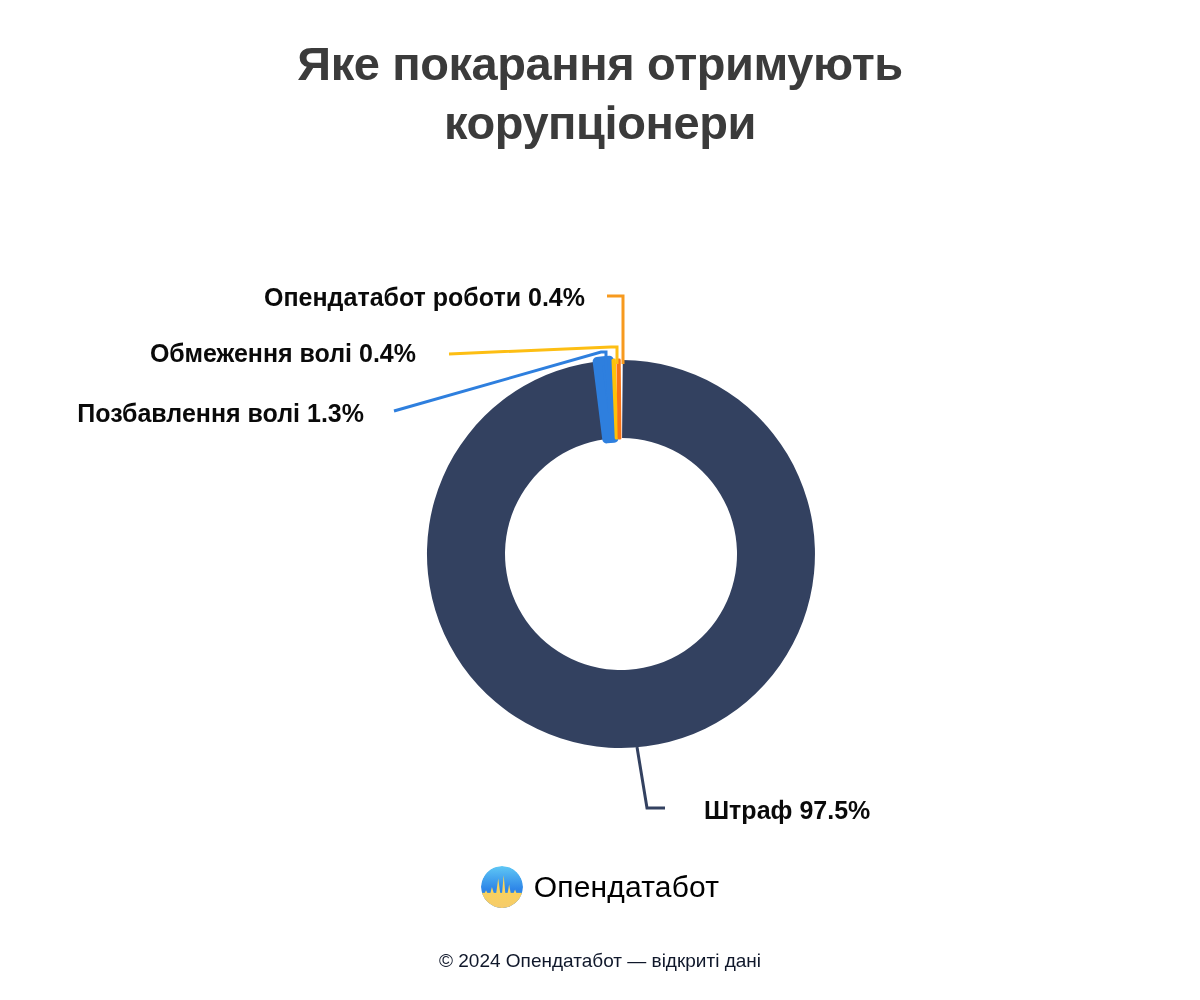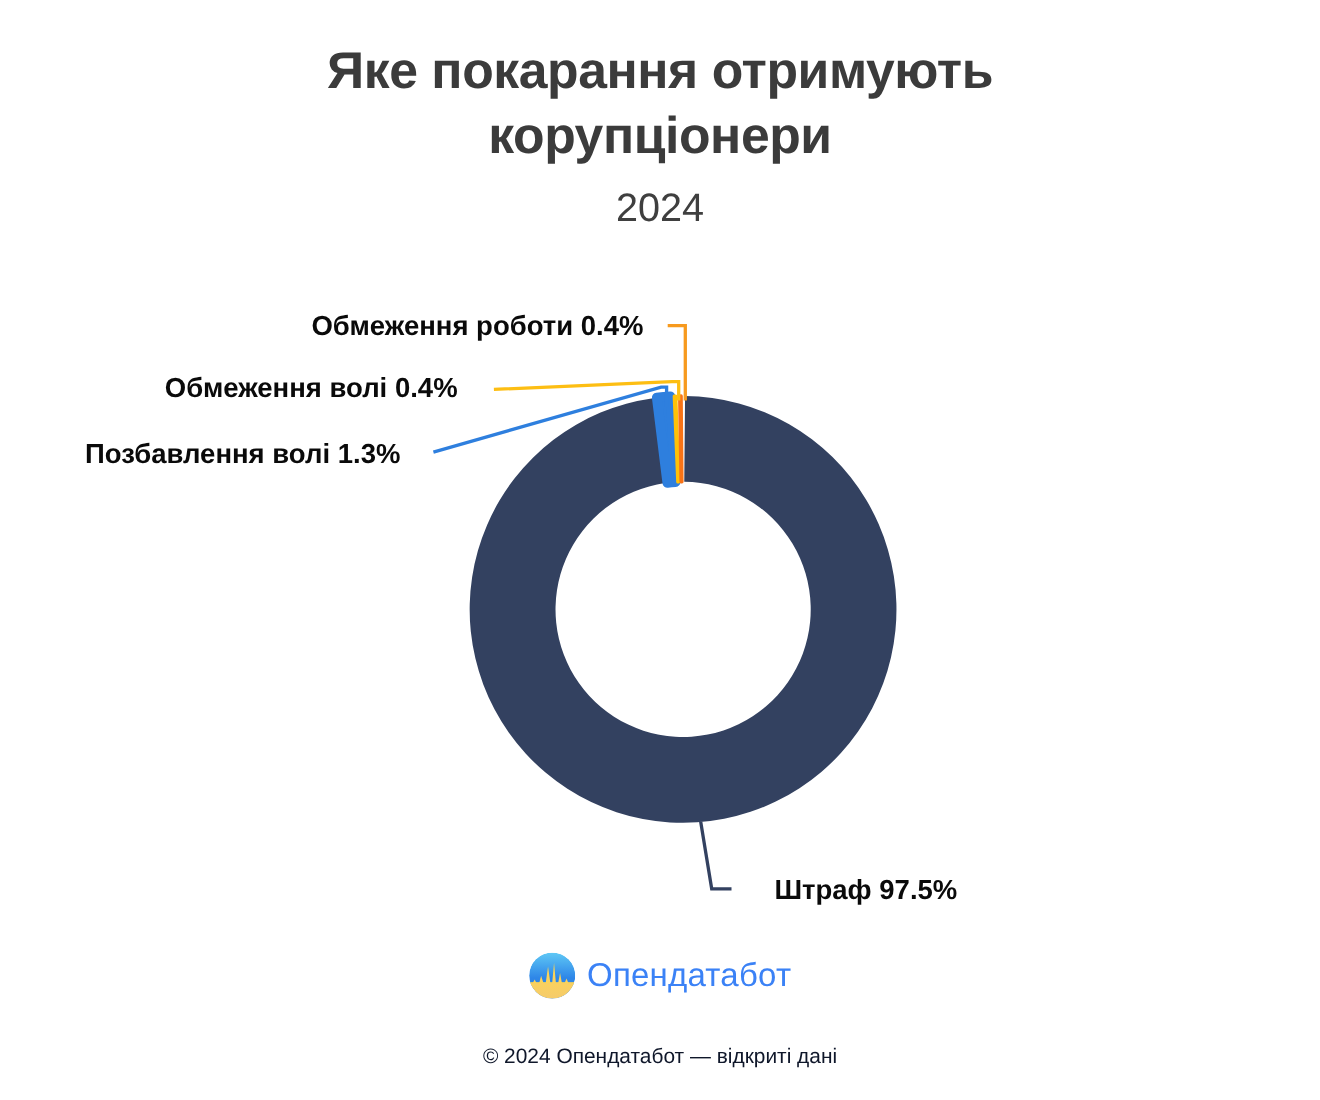--- a/index.html
+++ b/index.html
@@ -88,21 +88,21 @@
   }
   .brand-logo {
     width: 42px;
     height: 42px;
     display: block;
     border-radius: 50%;
     overflow: hidden;
   }
   .brand-name {
     font-size: 30px;
-    color: #3b82f6;
+    color: #000000;
     letter-spacing: 0.2px;
   }
   .footnote {
     position: absolute;
     left: 0;
     top: 950px;
     width: 1200px;
     text-align: center;
     font-size: 19px;
     color: #0f172a;
@@ -125,25 +125,24 @@
 
   <polyline id="leader-restriction" fill="none" stroke="#FDBE13" stroke-width="3" points="449,354 611,347 617,347 617,364"></polyline>
 
   <polyline id="leader-imprisonment" fill="none" stroke="#2E7FDE" stroke-width="3" points="394,411 601,352 606,352 606,370"></polyline>
 
   <polyline id="leader-fine" fill="none" stroke="#334160" stroke-width="3" points="637,747 647,808 665,808"></polyline>
 </svg>
 
 <div class="title-block">
   <div class="chart-title">Яке покарання отримують корупціонери</div>
-  <div class="chart-subtitle">2024</div>
 </div>
 
 <div class="callout right-aligned" id="label-public-works">
-  <span class="cat">Обмеження роботи</span>
+  <span class="cat">Опендатабот роботи</span>
   <span class="val">0.4%</span>
 </div>
 
 <div class="callout right-aligned" id="label-restriction">
   <span class="cat">Обмеження волі</span>
   <span class="val">0.4%</span>
 </div>
 
 <div class="callout right-aligned" id="label-imprisonment">
   <span class="cat">Позбавлення волі</span>

